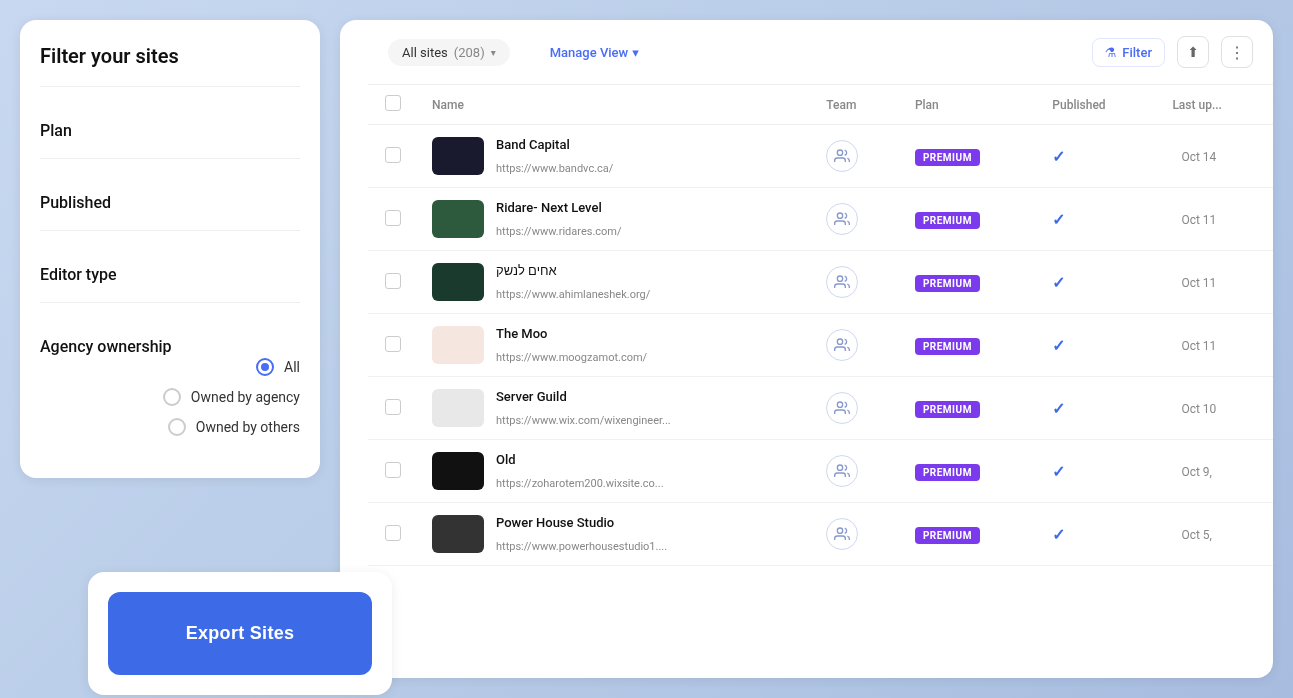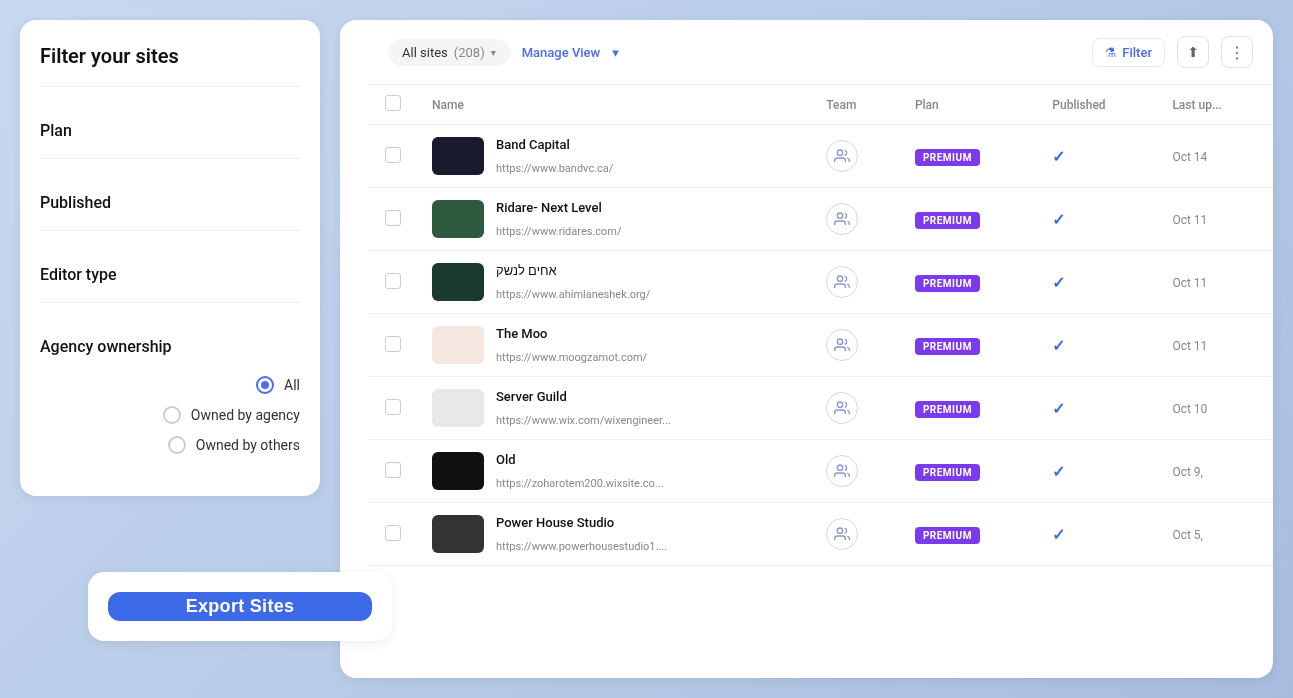--- a/index.html
+++ b/index.html
@@ -49,21 +49,21 @@
     }
 
     .agency-section {
       padding: 18px 0;
     }
 
     .agency-title {
       font-size: 16px;
       font-weight: 500;
       color: #111;
-      margin-bottom: 20px;
+      margin-bottom: 2px;
     }
 
     .radio-group {
       display: flex;
       flex-direction: column;
       gap: 12px;
       align-items: flex-end;
     }
 
     .radio-item {
@@ -99,21 +99,21 @@
       position: absolute;
     }
 
     .radio-label {
       font-size: 14px;
       color: #333;
     }
 
     .export-btn {
       width: 100%;
-      padding: 4px;
+      padding: 31px;
       background: #3d6be8;
       color: white;
       border: none;
       border-radius: 12px;
       font-size: 18px;
       font-weight: 600;
       cursor: pointer;
       letter-spacing: 0.3px;
     }
 
@@ -153,25 +153,26 @@
     }
 
     .chevron-down {
       color: #888;
       font-size: 10px;
     }
 
     .manage-view-btn {
       display: flex;
       align-items: center;
-      gap: 12px;
+      gap: 4px;
       color: #4a6cf7;
       font-size: 13px;
       cursor: pointer;
       font-weight: 500;
+      margin-left: 28px;
     }
 
     .spacer { flex: 1; }
 
     .filter-btn {
       display: flex;
       align-items: center;
       gap: 6px;
       color: #4a6cf7;
       font-size: 13px;
@@ -301,20 +302,21 @@
 
     .check-mark {
       color: #3d6be8;
       font-size: 16px;
       font-weight: 700;
     }
 
     .date-text {
       font-size: 12px;
       color: #888;
+      margin-left: 9px;
     }
 
     
     .thumb-band { background: #1a1a2e; }
     .thumb-ridare { background: #2d5a3d; }
     .thumb-ahim { background: #1a3a2e; }
     .thumb-moo { background: #f5e6e0; }
     .thumb-server { background: #e8e8e8; display: flex; align-items: center; justify-content: center; }
     .thumb-old { background: #111; }
     .thumb-power { background: #333; }

